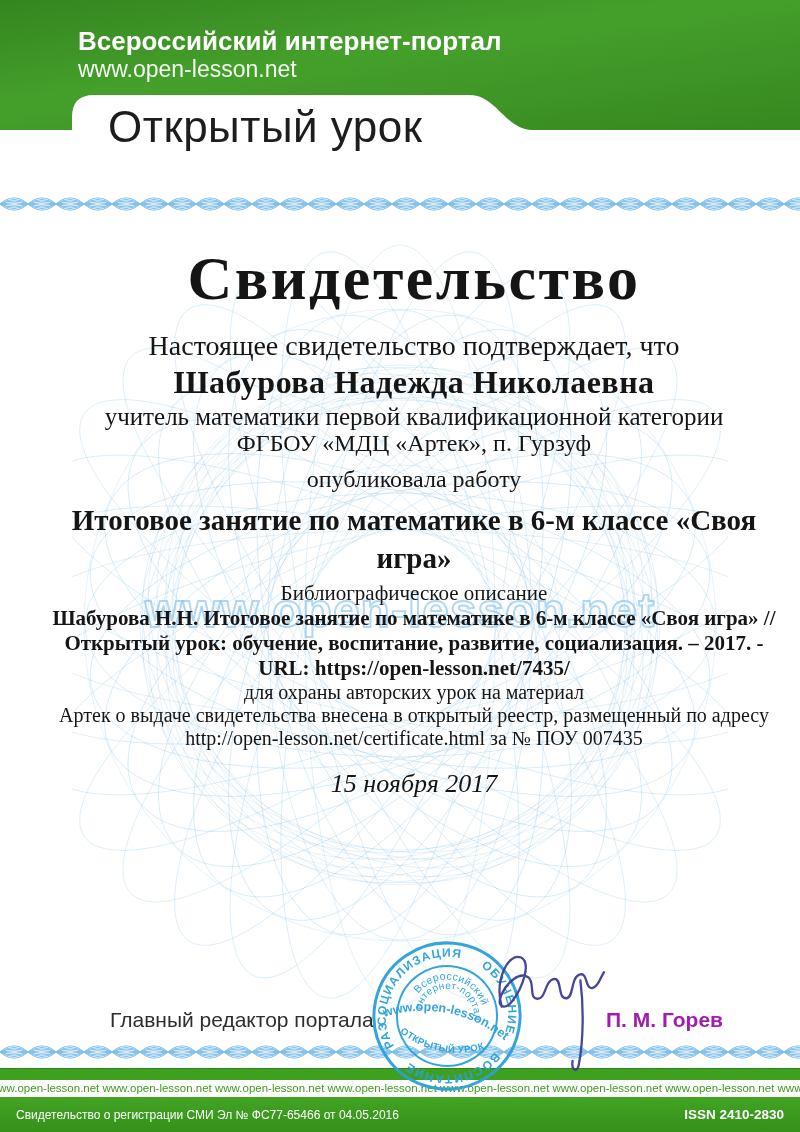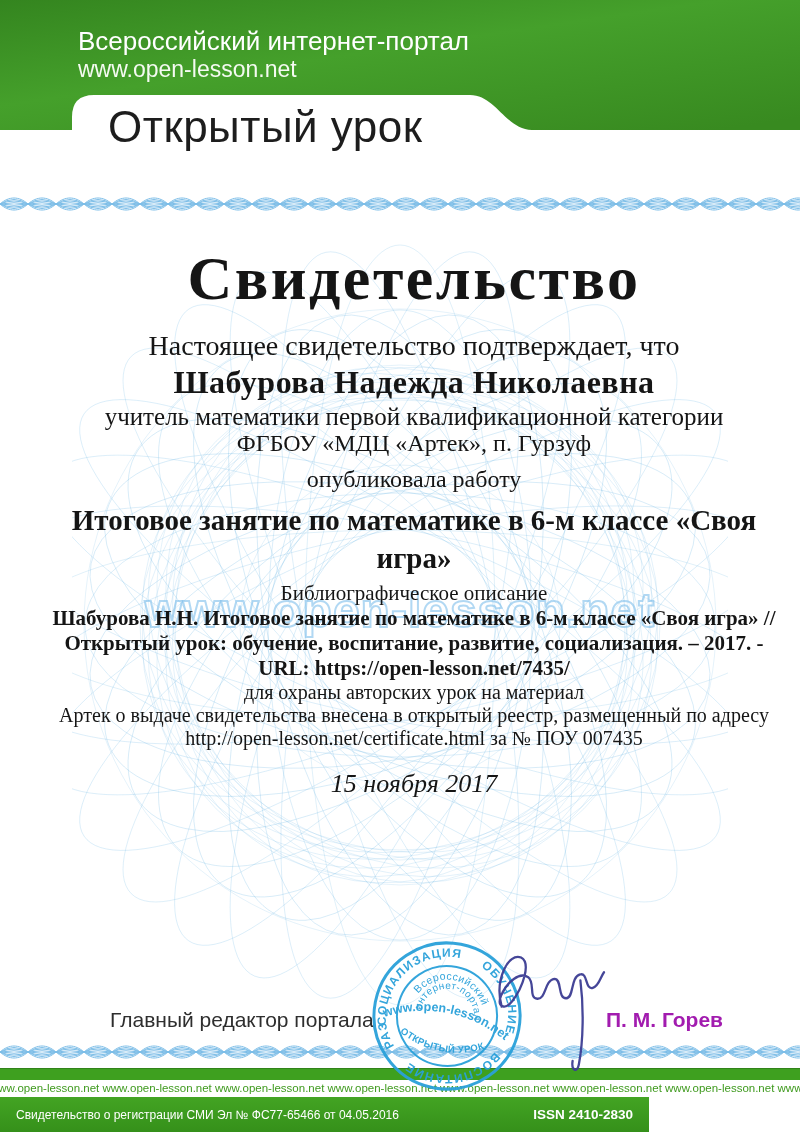--- a/index.html
+++ b/index.html
@@ -1,21 +1,21 @@
 <!DOCTYPE html>
 <html lang="ru"><head>
 <meta charset="utf-8">
 <style>
   html,body{margin:0;padding:0;background:#fff;}
   .page{position:relative;width:800px;height:1132px;overflow:hidden;background:#fff;
         font-family:"Liberation Serif",serif;color:#151515;}
   
   .header-svg{position:absolute;left:0;top:0;z-index:3;}
   .portal-label{position:absolute;left:78px;top:26px;z-index:4;
-    font-family:"Liberation Sans",sans-serif;font-weight:400;font-size:26px;color:#fff;}
+    font-family:"Liberation Sans",sans-serif;font-weight:700;font-size:26px;color:#fff;}
   .portal-url{position:absolute;left:78px;top:56px;z-index:4;
     font-family:"Liberation Sans",sans-serif;font-size:23px;color:#f4faf1;}
   .site-title{position:absolute;left:108px;top:102px;z-index:4;
     font-family:"Liberation Sans",sans-serif;font-weight:500;font-size:44px;color:#1d1d1d;letter-spacing:.5px;}
   .site-subtitle{position:absolute;left:112px;top:157px;z-index:4;
     font-family:"Liberation Sans",sans-serif;font-style:italic;font-size:22px;color:#2a6ec5;}
   
   .wave{position:absolute;left:0;z-index:1;}
   .wave-top{top:192px;}
   .wave-bottom{top:1040px;}
@@ -46,21 +46,21 @@
   .editor-label{position:absolute;left:110px;top:1008px;z-index:2;
     font-family:"Liberation Sans",sans-serif;font-size:21px;color:#2e2e2e;}
   .editor-name{position:absolute;left:606px;top:1008px;z-index:4;
     font-family:"Liberation Sans",sans-serif;font-size:21px;color:#a21caf;font-weight:bold;}
   
   .strip-green{position:absolute;left:0;top:1068px;width:800px;height:12px;z-index:2;
     background:#3ea01f;border-top:1px solid rgba(0,0,0,.18);}
   .url-strip{position:absolute;left:0;top:1080px;width:800px;height:17px;z-index:2;background:#fff;
     font-family:"Liberation Sans",sans-serif;font-size:11.5px;line-height:17px;color:#3f9a1e;
     white-space:nowrap;overflow:hidden;text-indent:-10px;}
-  .footer-main{position:absolute;left:0;top:1097px;width:649px;height:35px;z-index:2;
+  .footer-main{position:absolute;left:0;top:1097px;width:800px;height:35px;z-index:2;
     background:linear-gradient(#43a423,#35901a);display:flex;align-items:center;justify-content:space-between;
     font-family:"Liberation Sans",sans-serif;color:#fff;}
   .footer-reg{margin-left:16px;font-size:12px;}
   .footer-issn{margin-right:16px;font-size:13.5px;font-weight:700;}
 </style>
 </head>
 <body>
 
 <div class="page">
 

